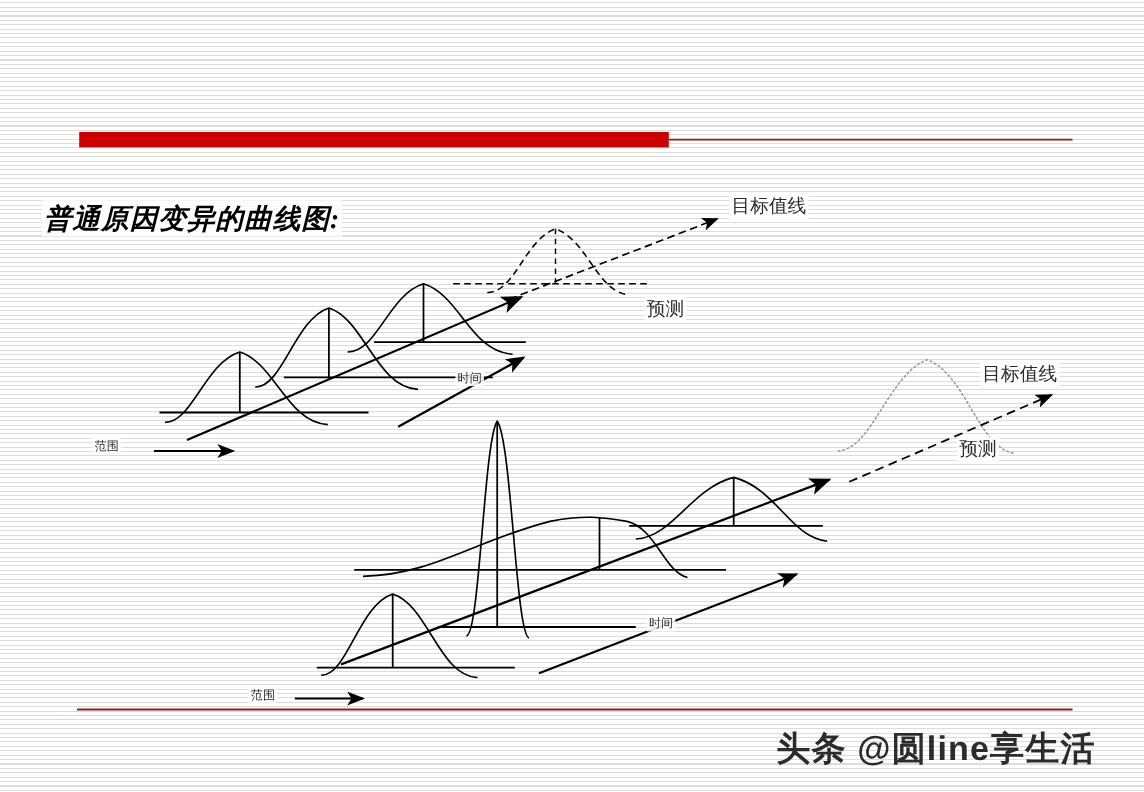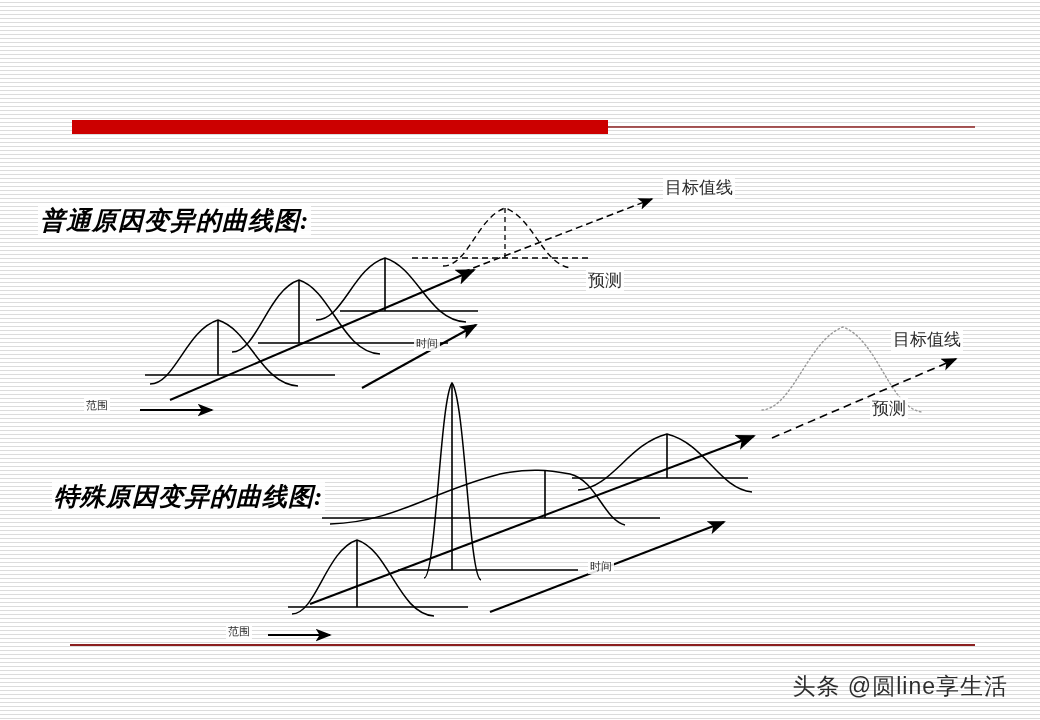--- a/index.html
+++ b/index.html
@@ -50,25 +50,25 @@
     font-size: 11px;
     color: #2b2b2b;
   }
   .callout-label {
     font-size: 17px;
     color: #2b2b2b;
     font-family: Liberation Serif, serif;
   }
   .watermark {
     position: absolute;
-    right: 32px;
+    right: 44px;
     bottom: 18px;
     font-family: "Liberation Sans", "DejaVu Sans", sans-serif;
-    font-weight: normal;
-    font-size: 23px;
+    font-weight: bold;
+    font-size: 31px;
     color: #1b1b1b;
     letter-spacing: 1px;
     background: transparent;
     opacity: 0.92;
   }
 </style>
 </head>
 <body>
 
 <div id="slide">
@@ -160,23 +160,22 @@
       <line x1="310" y1="604" x2="754" y2="436" stroke="#000000" stroke-width="2" marker-end="url(#arrowSolid)"></line>
 
       <line x1="490" y1="612" x2="724" y2="522" stroke="#000000" stroke-width="2" marker-end="url(#arrowSolidSm)"></line>
 
       <line x1="268" y1="635" x2="330" y2="635" stroke="#000000" stroke-width="1.8" marker-end="url(#arrowSolidSm)"></line>
 
       <line x1="772" y1="438" x2="956" y2="359" stroke="#000000" stroke-width="1.6" stroke-dasharray="8 5" marker-end="url(#arrowDash)"></line>
     </g>
   </svg>
 
-  <div class="txt section-title" style="left:38px; top:204px;font-style:italic;">普通原因变异的曲线图:</div>
+  <div class="txt section-title" style="left:38px; top:182px;font-style:italic;">普通原因变异的曲线图:</div>
 
-  <div class="txt section-title" style="left:52px; top:480px;">特殊原因变异的曲线图:</div>
 
   <div class="txt axis-label" style="left:84px; top:398px;">范围</div>
 
   <div class="txt axis-label" style="left:414px; top:336px;">时间</div>
 
   <div class="txt callout-label" style="left:663px; top:176px;">目标值线</div>
 
   <div class="txt callout-label" style="left:586px; top:269px;">预测</div>
 
   <div class="txt axis-label" style="left:226px; top:624px;">范围</div>

